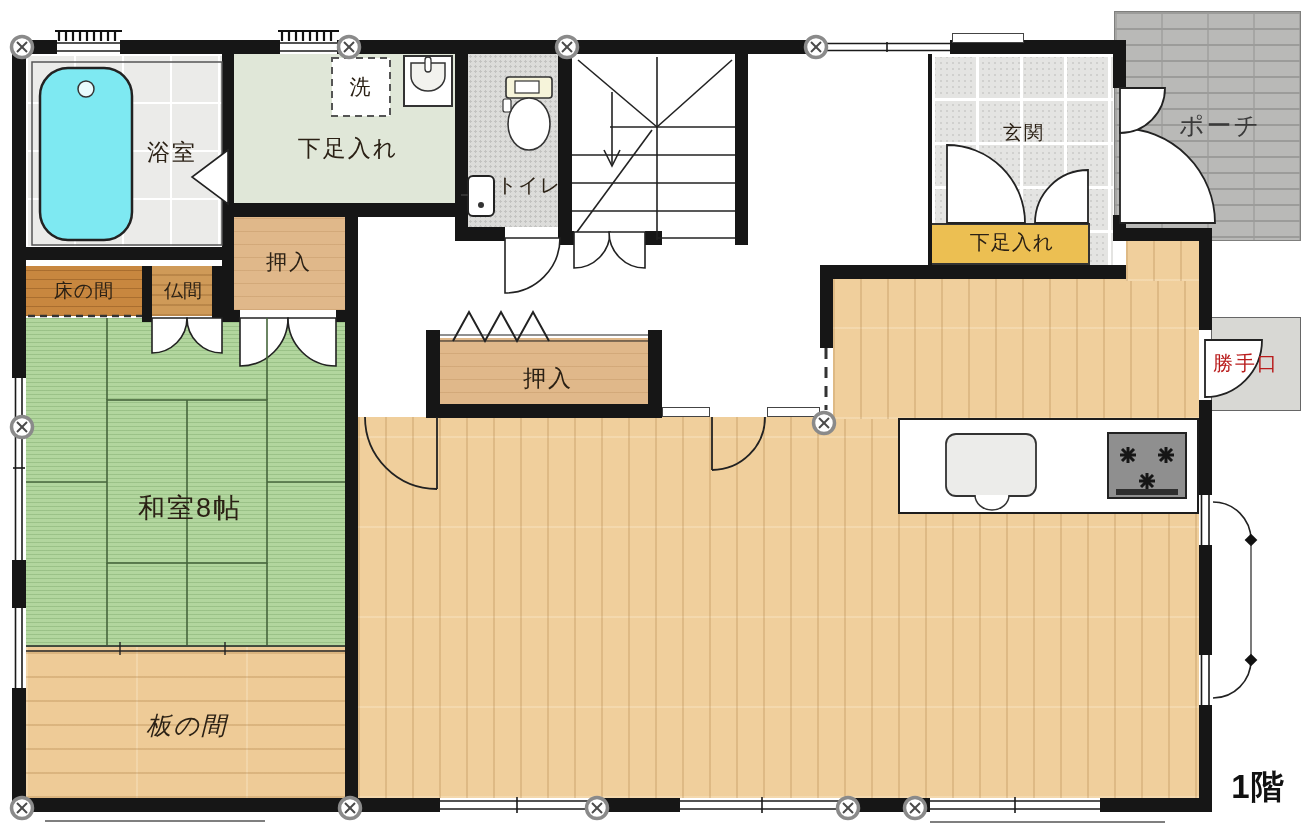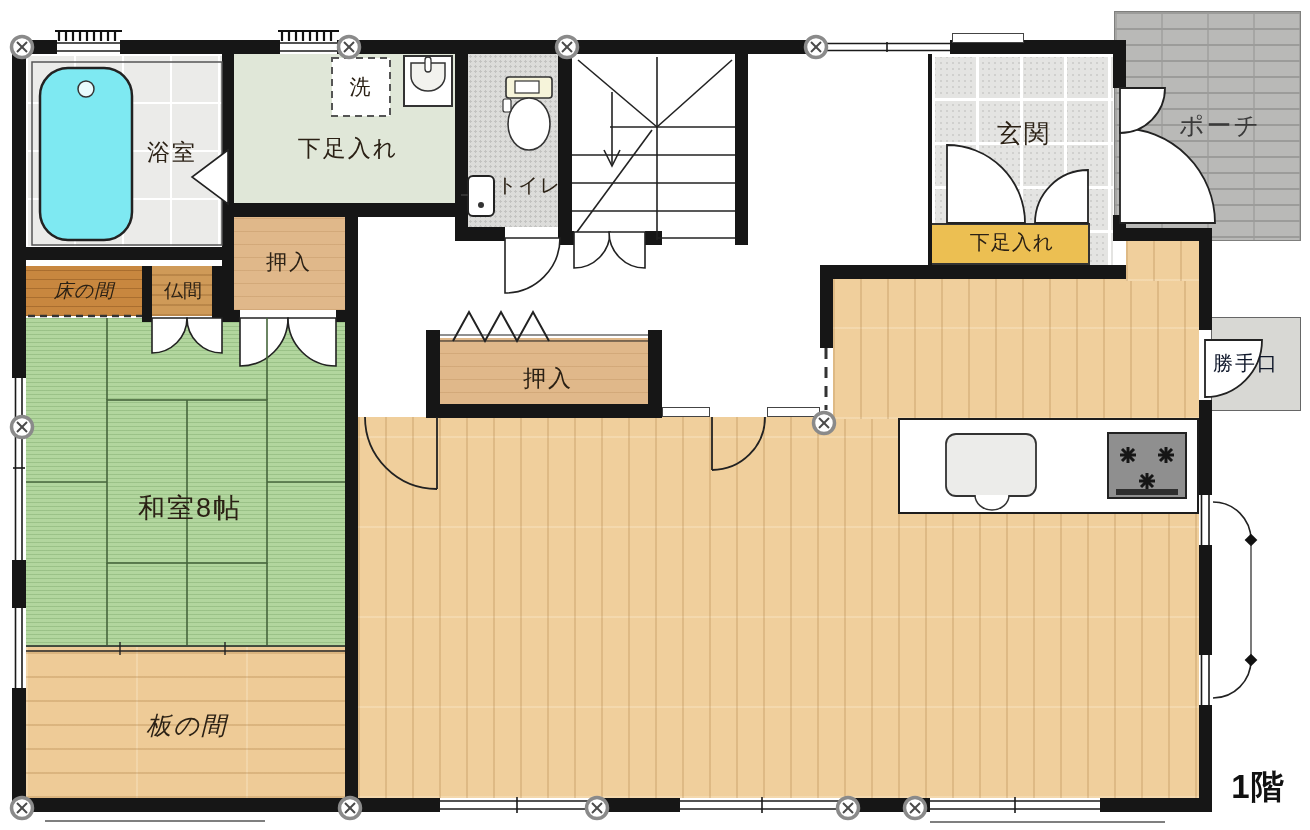--- a/index.html
+++ b/index.html
@@ -405,25 +405,25 @@
           <line x1="-5" y1="-5" x2="5" y2="5" stroke="#4a4a4a" stroke-width="2"></line>
           <line x1="5" y1="-5" x2="-5" y2="5" stroke="#4a4a4a" stroke-width="2"></line>
         </g>
     </g>
   </svg>
 
   <div class="lbl" style="left:172px;top:152px;font-size:23px;">浴室</div>
   <div class="lbl" style="left:348px;top:148px;font-size:23px;">下足入れ</div>
   <div class="lbl" style="left:361px;top:87px;font-size:21px;">洗</div>
   <div class="lbl" style="left:529px;top:185px;font-size:20px;letter-spacing:1px;">トイレ</div>
-  <div class="lbl" style="left:1024px;top:133px;font-size:25px;">玄関</div>
+  <div class="lbl" style="left:1024px;top:133px;font-size:19px;">玄関</div>
   <div class="lbl" style="left:1220px;top:125px;font-size:25px;color:#3a3a3a;">ポーチ</div>
   <div class="lbl" style="left:1012px;top:242px;font-size:20px;letter-spacing:1px;text-align:center;">下足入れ</div>
   <div class="lbl" style="left:289px;top:262px;font-size:21px;">押入</div>
-  <div class="lbl" style="left:84px;top:291px;font-size:19px;letter-spacing:1px;font-style:italic;">床の間</div>
+  <div class="lbl" style="left:84px;top:291px;font-size:19px;letter-spacing:1px;">床の間</div>
   <div class="lbl" style="left:183px;top:291px;font-size:19px;letter-spacing:0;">仏間</div>
   <div class="lbl" style="left:548px;top:378px;font-size:23px;">押入</div>
   <div class="lbl" style="left:190px;top:508px;font-size:27px;">和室8帖</div>
   <div class="lbl" style="left:187px;top:725px;font-size:25px;font-style:italic;">板の間</div>
-  <div class="lbl" style="left:1246px;top:363px;font-size:20px;color:#0f172a;">勝手口</div>
+  <div class="lbl" style="left:1246px;top:363px;font-size:20px;color:#b91c1c;">勝手口</div>
   <div class="lbl" style="left:1258px;top:787px;font-size:33px;font-weight:600;color:#111;letter-spacing:1px;">1階</div>
 
 </div>
 
 </body></html>

